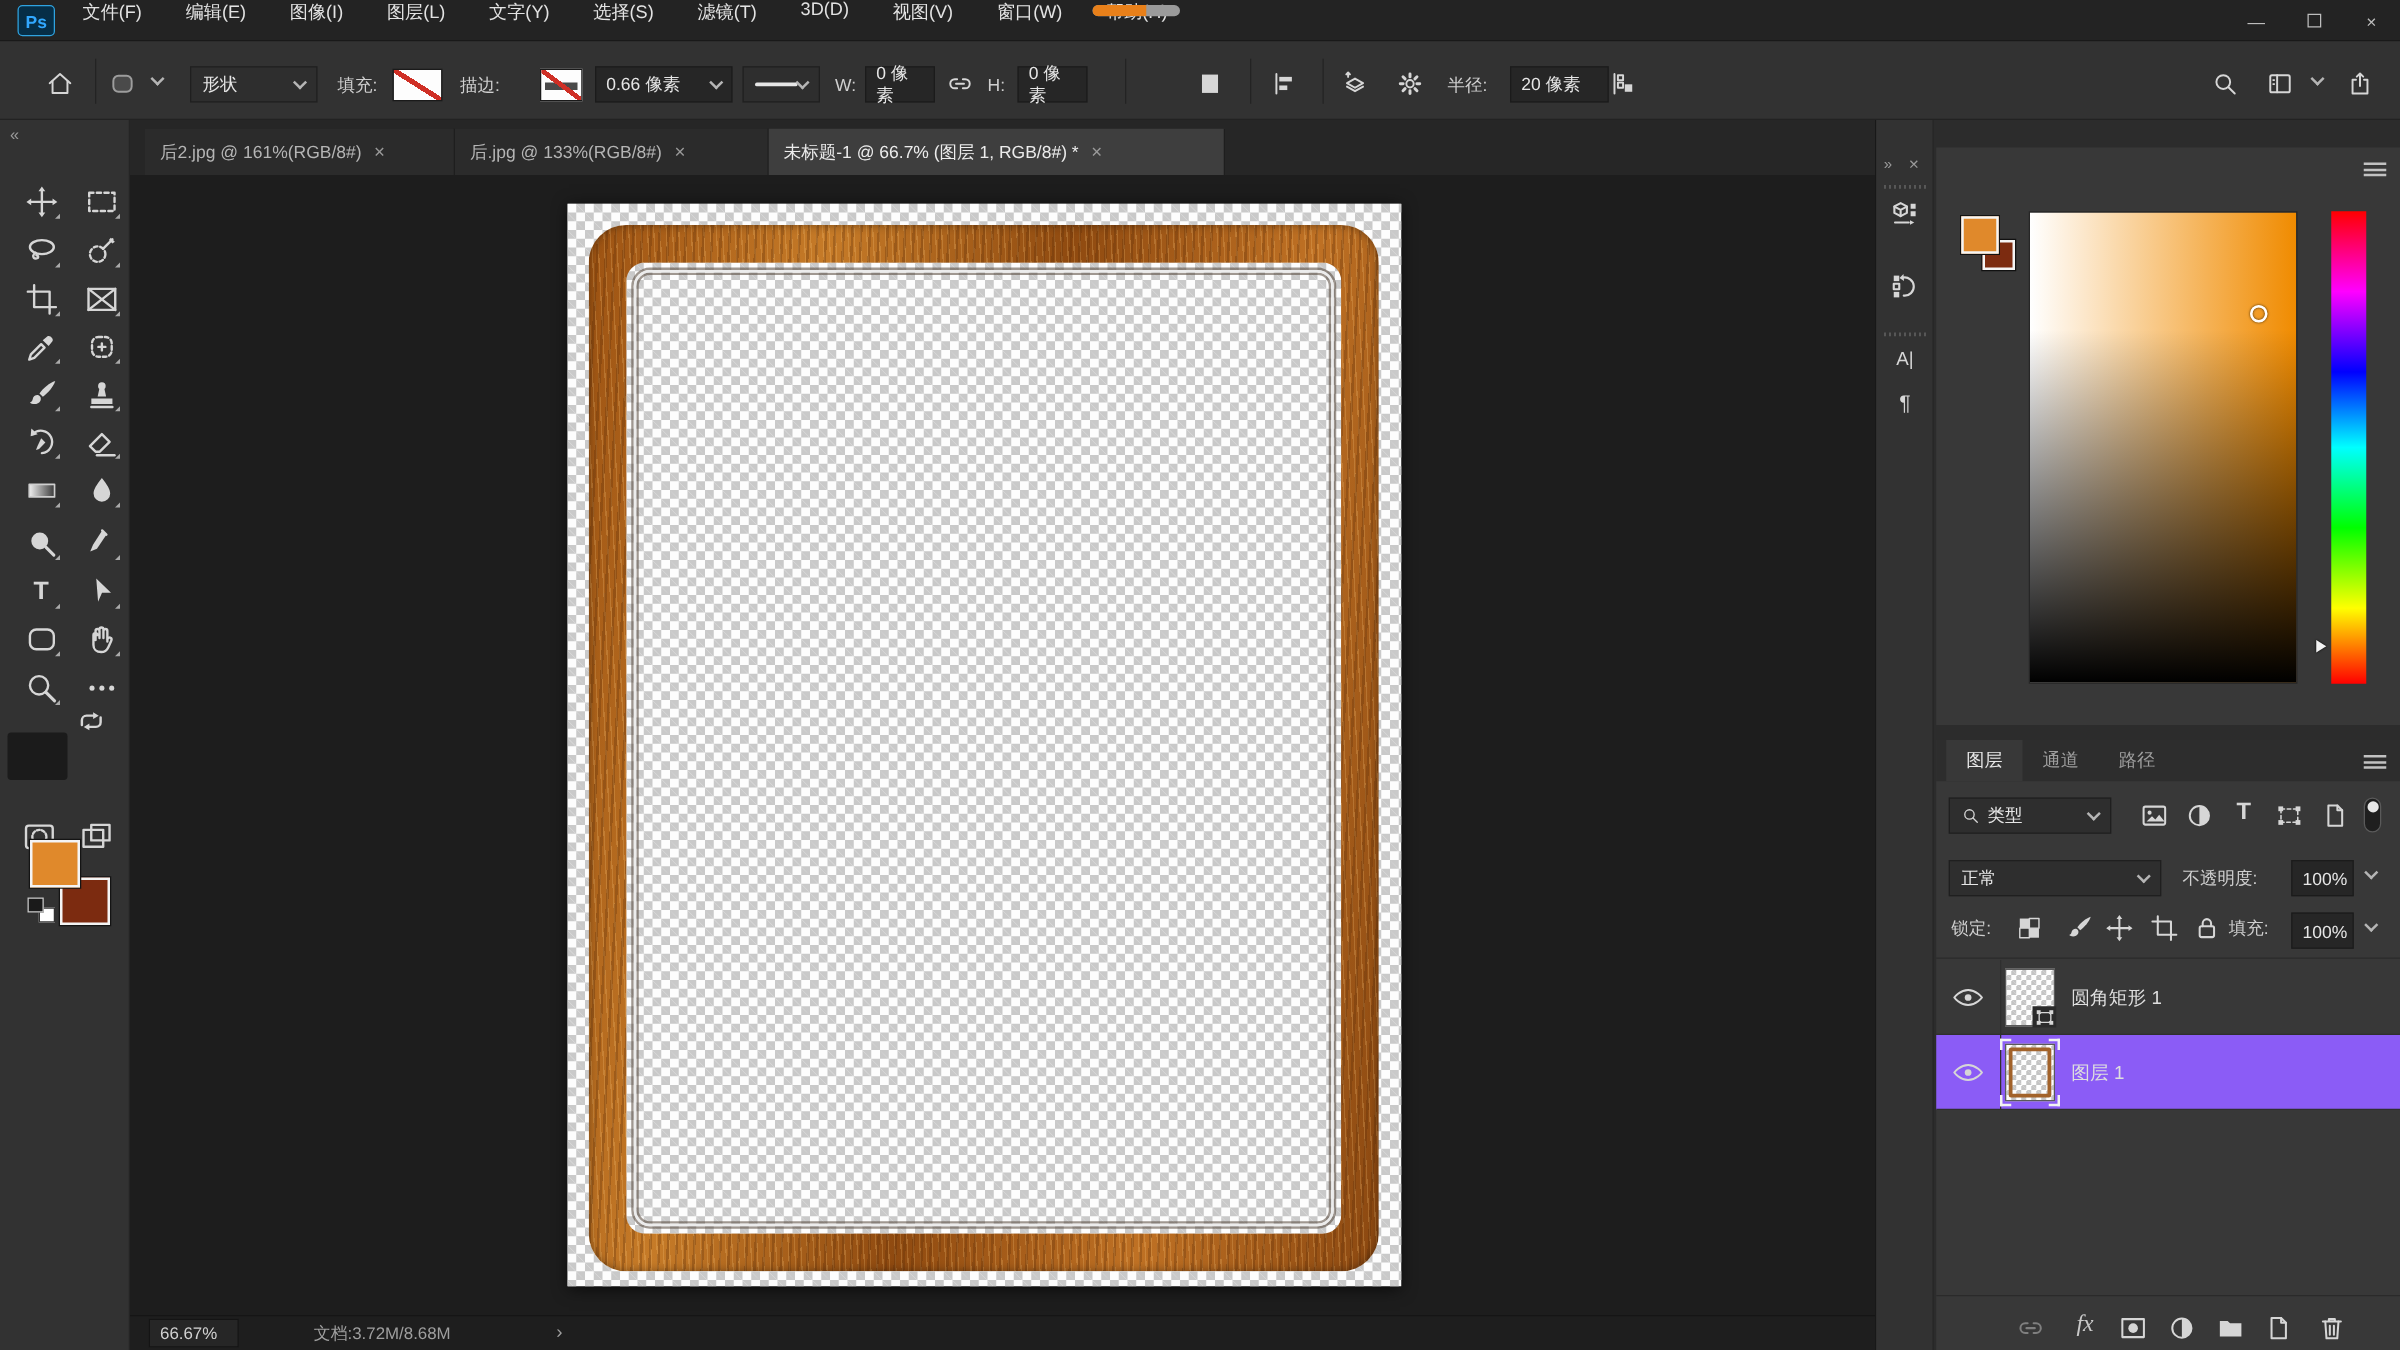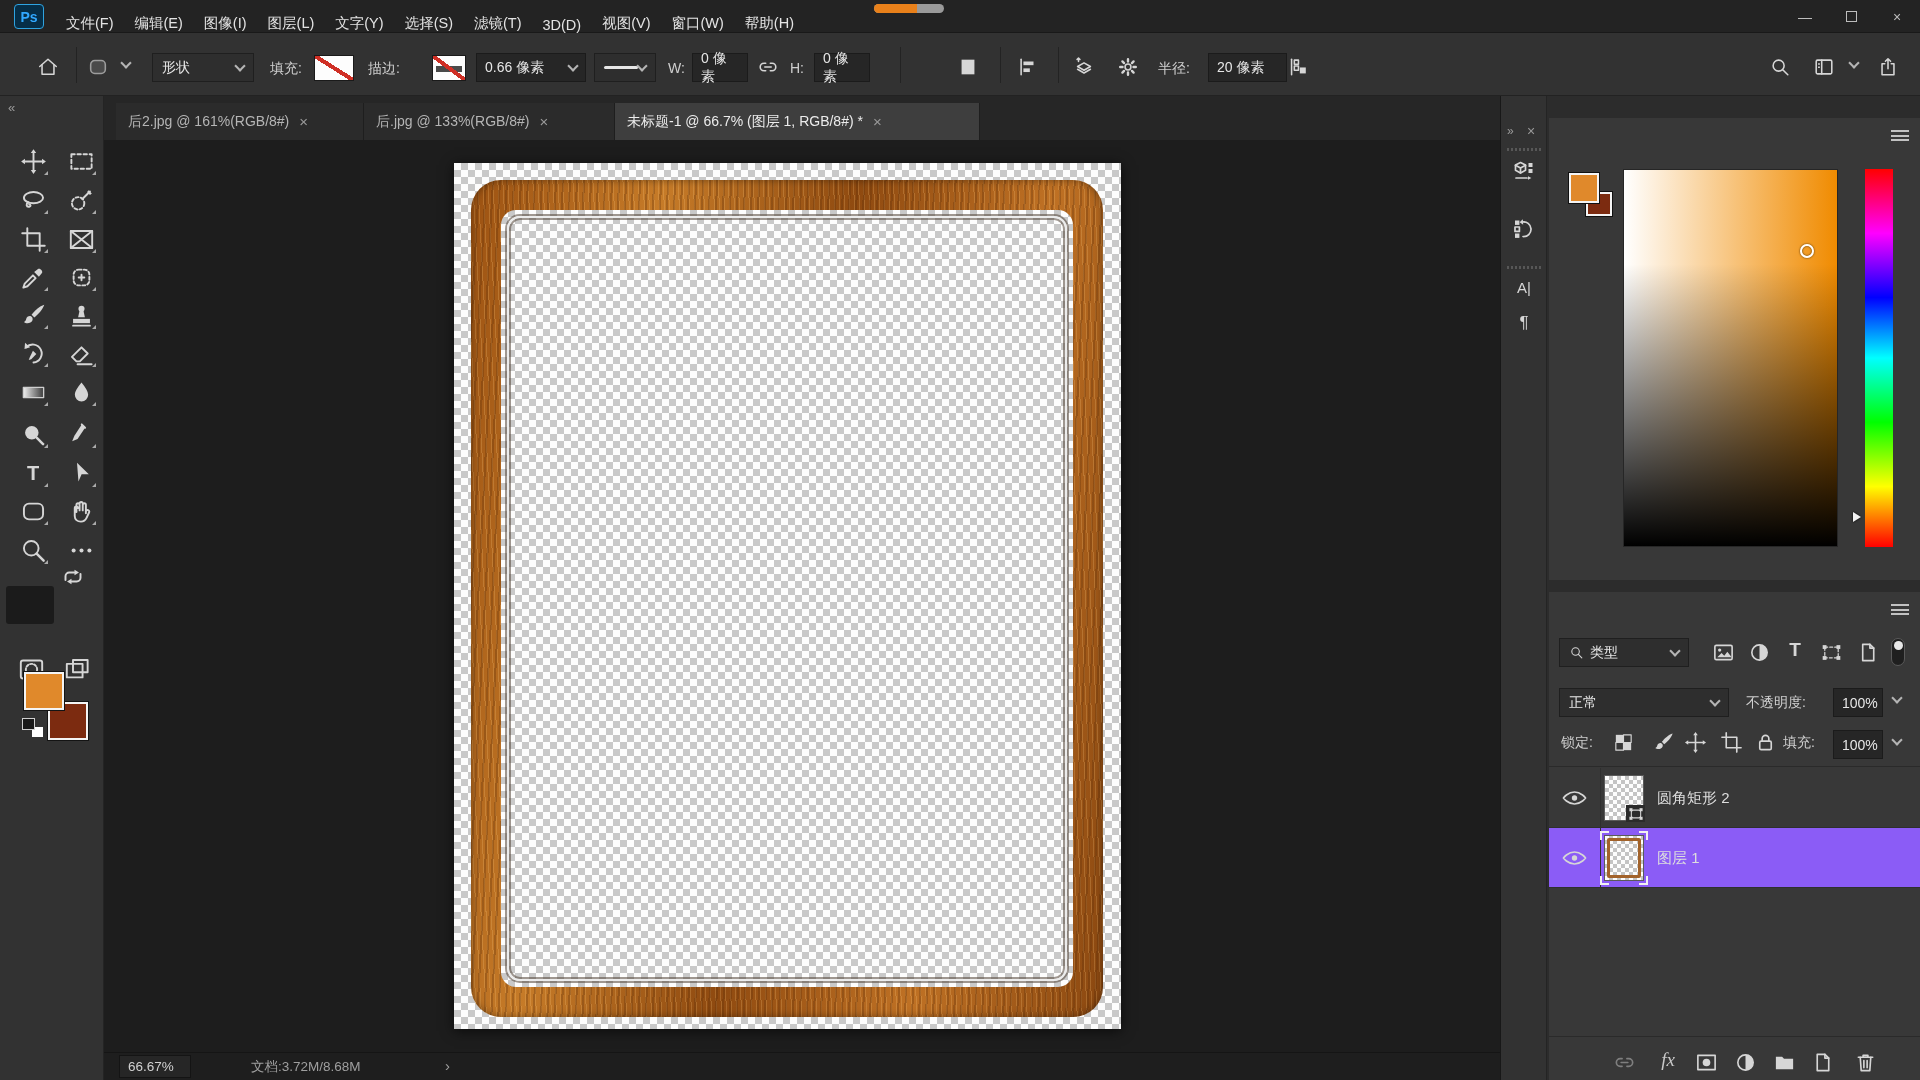--- a/index.html
+++ b/index.html
@@ -7,21 +7,21 @@
 .app{position:relative;width:1920px;height:1080px;background:#1e1e1e;overflow:hidden;color:#d6d6d6;font-size:14px}
 .abs{position:absolute}
 .svgi{stroke:#d6d6d6;fill:none;stroke-width:1.7;stroke-linecap:round;stroke-linejoin:round}
 .svgi .f{fill:#d6d6d6;stroke:none}
 .chk{background-color:#fdfdfd;background-image:linear-gradient(45deg,#c9c9c9 25%,transparent 25% 75%,#c9c9c9 75%),linear-gradient(45deg,#c9c9c9 25%,transparent 25% 75%,#c9c9c9 75%);background-size:14px 14px;background-position:0 0,7px 7px}
 .chk-s{background-color:#fdfdfd;background-image:linear-gradient(45deg,#c4c4c4 25%,transparent 25% 75%,#c4c4c4 75%),linear-gradient(45deg,#c4c4c4 25%,transparent 25% 75%,#c4c4c4 75%);background-size:8px 8px;background-position:0 0,4px 4px}
 .wood{background:repeating-linear-gradient(93deg,rgba(92,45,8,.30) 0 2px,rgba(0,0,0,0) 2px 7px),repeating-linear-gradient(87deg,rgba(255,205,130,.22) 0 1px,rgba(0,0,0,0) 1px 5px),linear-gradient(100deg,#9c5212,#c67b28 25%,#8f4a10 50%,#bf7124 75%,#8a4710)}
 
 .menubar{left:0;top:0;width:1920px;height:33px;background:#232323;border-bottom:1px solid #191919}
 .pslogo{position:absolute;left:14px;top:4px;width:30px;height:25px;background:#062e47;border:1px solid #2fa3e0;border-radius:4px;color:#31a8ff;font-size:14px;font-weight:bold;display:flex;align-items:center;justify-content:center}
-.menuitems{position:absolute;left:64px;top:0;height:33px;display:flex;gap:17px;align-items:flex-end}
+.menuitems{position:absolute;left:64px;top:0;height:33px;display:flex;gap:31px;align-items:flex-start}
 .mi{color:#e3e3e3;font-size:14.5px;padding:0 2px;white-space:nowrap;cursor:default}
 .progress{position:absolute;left:874px;top:4px;width:70px;height:9px;border-radius:5px;background:#9a9a9a;overflow:hidden}
 .progress i{display:block;height:100%;width:62%;background:#e8801a}
 .winctl{position:absolute;right:0;top:0;height:33px;display:flex}
 .winbtn{width:46px;height:33px;display:flex;align-items:center;justify-content:center;color:#bdbdbd;font-size:14px}
 .restore-box{width:11px;height:11px;border:1.5px solid #bdbdbd}
 
 .optionsbar{left:0;top:33px;width:1920px;height:63px;background:#323232;border-bottom:1px solid #222}
 .olabel{position:absolute;top:27px;color:#cfcfcf;font-size:14px;white-space:nowrap}
 .obox{position:absolute;top:20px;height:29px;background:#262626;border:1px solid #1b1b1b;display:flex;align-items:center;padding:0 8px;color:#e6e6e6;font-size:14px}
@@ -474,20 +474,25 @@
       <div class="burger"></div>
       <div class="abs" style="left:20px;top:55px;width:30px;height:30px;background:#e0892b;border:2px solid #f4f4f4;box-shadow:0 0 0 1px #111;z-index:2"></div>
       <div class="abs" style="left:37px;top:74px;width:26px;height:24px;background:#7c2b10;border:2px solid #f4f4f4;box-shadow:0 0 0 1px #111"></div>
       <div class="satbox" style="left:74px;top:51px;width:215px;height:378px"></div>
       <div class="ring" style="left:251px;top:126px"></div>
       <div class="huebar" style="left:316px;top:51px;height:378px"></div>
       <div class="huemark" style="left:304px;top:394px"></div>
     </div>
 
     <div class="panel" style="left:48px;top:496px;width:372px;height:488px">
+      <div class="ptabs">
+        <span class="ptab active">图层</span>
+        <span class="ptab">通道</span>
+        <span class="ptab">路径</span>
+      </div>
       <div class="burger"></div>
 
       <div class="odrop" style="left:10px;top:46px;width:130px;height:29px;gap:6px;justify-content:space-between">
         <svg viewBox="0 0 24 24" class="svgi" style="width:15px;height:15px;flex:none">
             <circle cx="10.5" cy="10.5" r="6"></circle>
             <path d="M15 15l5.5 5.5"></path>
           </svg>
         <span>类型</span>
         <span class="chev" style="margin-left:auto"></span>
       </div>
@@ -586,21 +591,21 @@
           <div class="badge">
             <svg viewBox="0 0 20 18" class="svgi" style="stroke-width:1.4">
                 <rect x="4" y="4" width="12" height="10" rx="2.5"></rect>
                 <rect class="f" x="1.5" y="1.5" width="4" height="4"></rect>
                 <rect class="f" x="14.5" y="1.5" width="4" height="4"></rect>
                 <rect class="f" x="1.5" y="12.5" width="4" height="4"></rect>
                 <rect class="f" x="14.5" y="12.5" width="4" height="4"></rect>
               </svg>
           </div>
         </div>
-        <span class="lname">圆角矩形 2</span>
+        <span class="lname">圆角矩形 1</span>
       </div>
 
       <div class="lrow sel" style="top:236px">
         <div class="eyewell">
           <svg viewBox="0 0 26 16" class="svgi">
               <path d="M1.5 8S6 1.8 13 1.8 24.5 8 24.5 8 20 14.2 13 14.2 1.5 8 1.5 8z"></path>
               <circle class="f" cx="13" cy="8" r="2.8"></circle>
             </svg>
         </div>
         <div class="thumb chk-s" style="overflow:visible">

